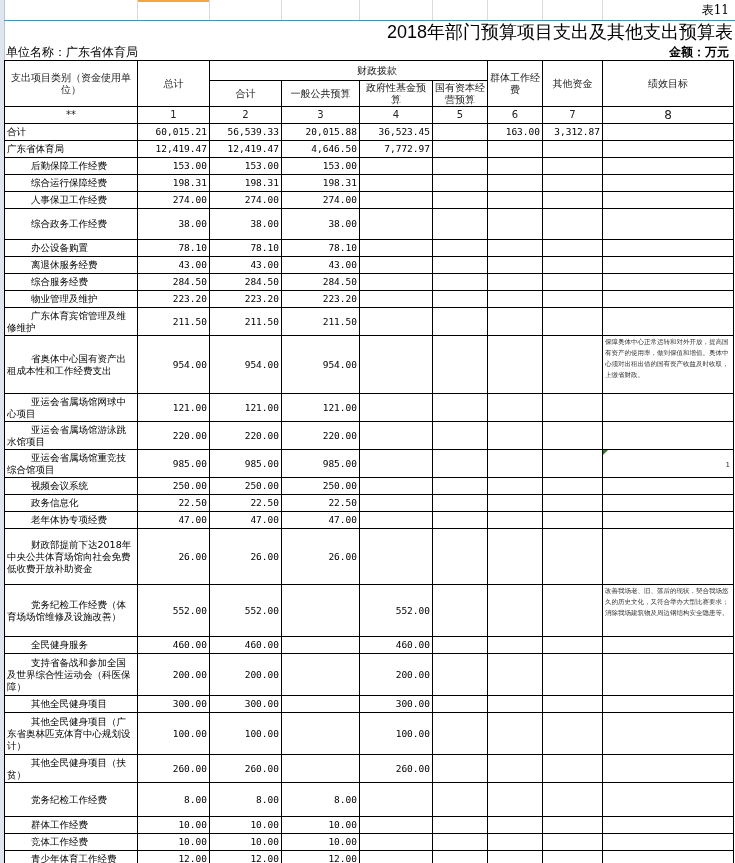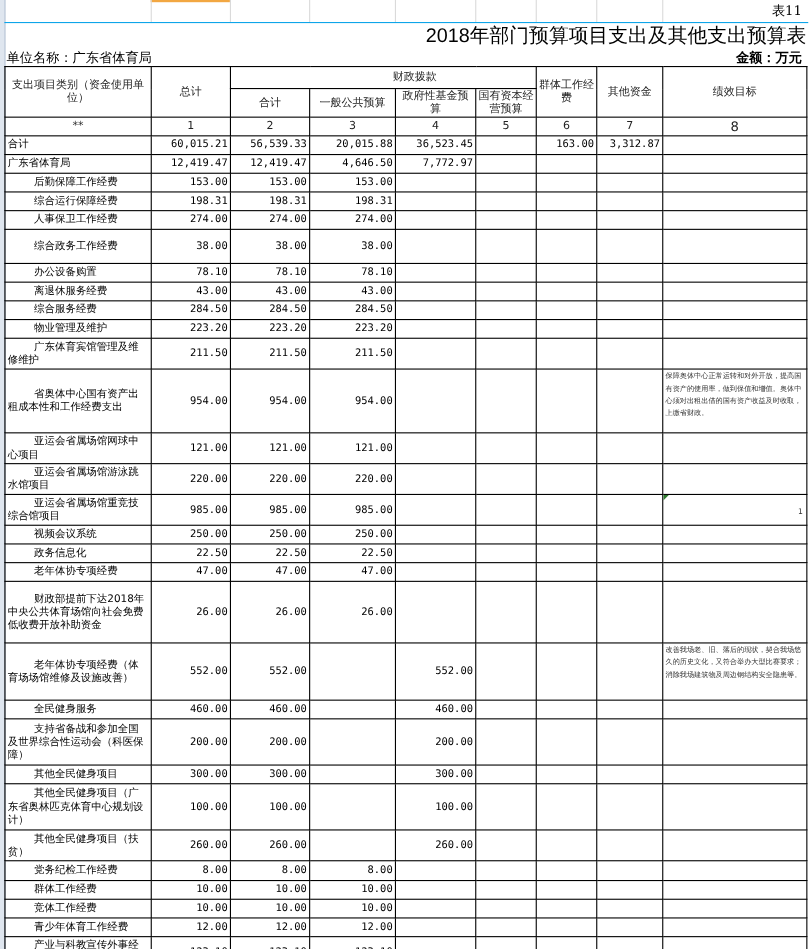--- a/index.html
+++ b/index.html
@@ -291,21 +291,21 @@
         <td class="num">26.00</td>
         <td class="num">26.00</td>
         <td class="num">26.00</td>
         <td class="num"></td>
         <td class="num"></td>
         <td class="num"></td>
         <td class="num"></td>
         <td class="perf"></td>
       </tr>
       <tr style="height: 52px;">
-        <td class="name"><span class="ind">老年体协专项经费（体育场场馆维修及设施改善）</span></td>
+        <td class="name"><span class="ind">党务纪检工作经费（体育场场馆维修及设施改善）</span></td>
         <td class="num">552.00</td>
         <td class="num">552.00</td>
         <td class="num"></td>
         <td class="num">552.00</td>
         <td class="num"></td>
         <td class="num"></td>
         <td class="num"></td>
         <td class="perf">改善我场老、旧、落后的现状，契合我场悠久的历史文化，又符合举办大型比赛要求；消除我场建筑物及周边钢结构安全隐患等。</td>
       </tr>
       <tr style="height: 17px;">
@@ -356,21 +356,21 @@
         <td class="name"><span class="ind">其他全民健身项目（扶贫）</span></td>
         <td class="num">260.00</td>
         <td class="num">260.00</td>
         <td class="num"></td>
         <td class="num">260.00</td>
         <td class="num"></td>
         <td class="num"></td>
         <td class="num"></td>
         <td class="perf"></td>
       </tr>
-      <tr style="height: 18px;">
+      <tr style="height: 34px;">
         <td class="name"><span class="ind">党务纪检工作经费</span></td>
         <td class="num">8.00</td>
         <td class="num">8.00</td>
         <td class="num">8.00</td>
         <td class="num"></td>
         <td class="num"></td>
         <td class="num"></td>
         <td class="num"></td>
         <td class="perf"></td>
       </tr>

